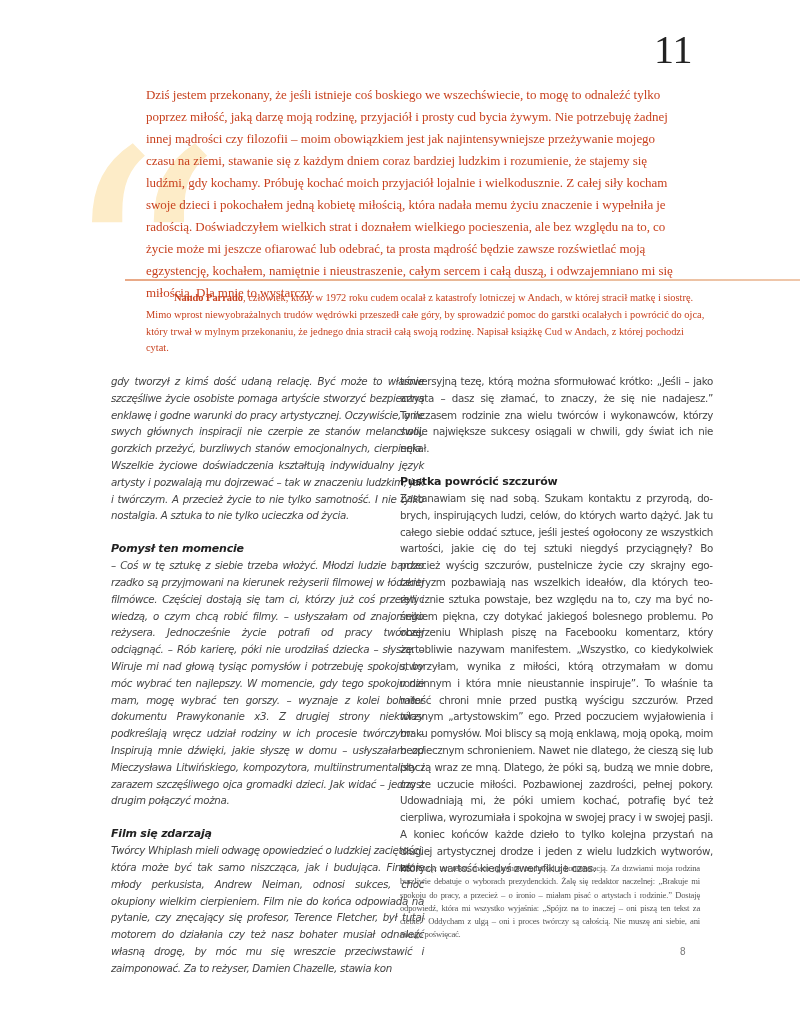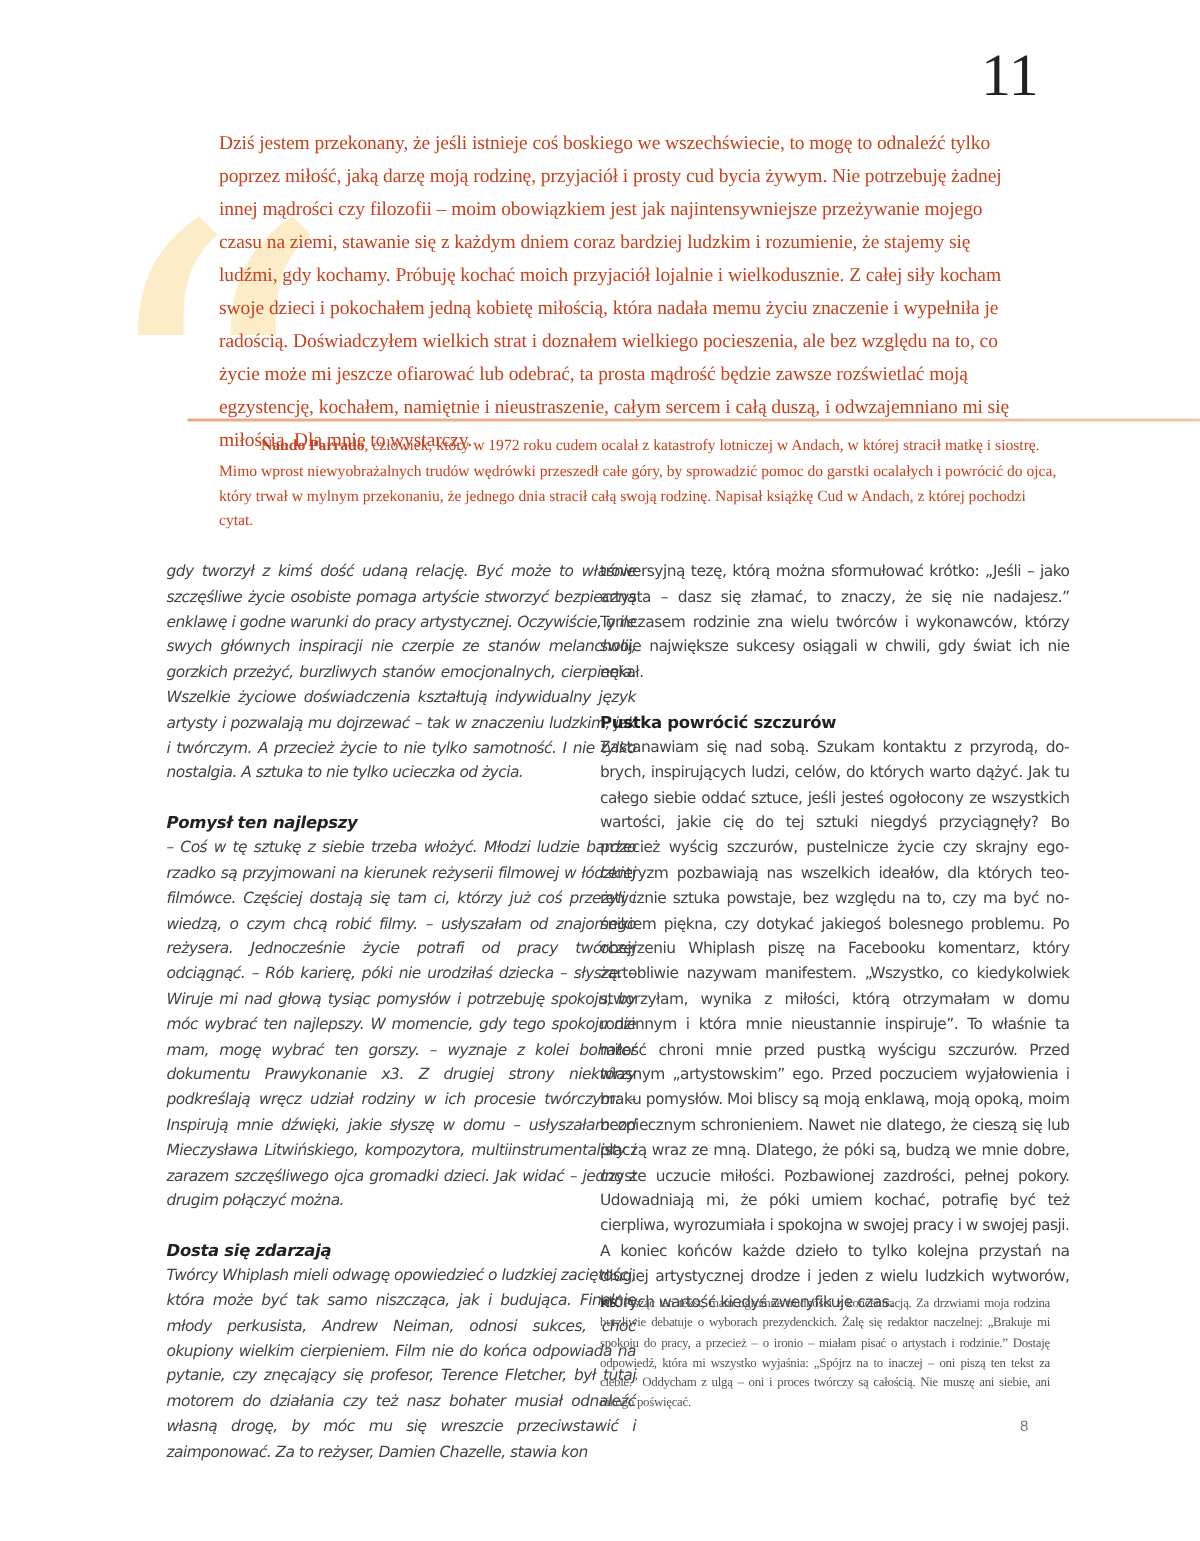--- a/index.html
+++ b/index.html
@@ -60,23 +60,23 @@
 <div class="quote-mark">”</div>
 
 <p class="pull-quote">Dziś jestem przekonany, że jeśli istnieje coś boskiego we wszechświecie, to mogę to odnaleźć tylko poprzez miłość, jaką darzę moją rodzinę, przyjaciół i prosty cud bycia żywym. Nie potrzebuję żadnej innej mądrości czy filozofii – moim obowiązkiem jest jak najintensywniejsze przeżywanie mojego czasu na ziemi, stawanie się z każdym dniem coraz bardziej ludzkim i rozumienie, że stajemy się ludźmi, gdy kochamy. Próbuję kochać moich przyjaciół lojalnie i wielkodusznie. Z całej siły kocham swoje dzieci i pokochałem jedną kobietę miłością, która nadała memu życiu znaczenie i wypełniła je radością. Doświadczyłem wielkich strat i doznałem wielkiego pocieszenia, ale bez względu na to, co życie może mi jeszcze ofiarować lub odebrać, ta prosta mądrość będzie zawsze rozświetlać moją egzystencję, kochałem, namiętnie i nieustraszenie, całym sercem i całą duszą, i odwzajemniano mi się miłością. Dla mnie to wystarczy.</p>
 
 <div class="divider"></div>
 
 <p class="caption"><b>Nando Parrado</b><span>, człowiek, który w 1972 roku cudem ocalał z katastrofy lotniczej w Andach, w której stracił matkę i siostrę. Mimo wprost niewyobrażalnych trudów wędrówki przeszedł całe góry, by sprowadzić pomoc do garstki ocalałych i powrócić do ojca, który trwał w mylnym przekonaniu, że jednego dnia stracił całą swoją rodzinę. Napisał książkę Cud w Andach, z której pochodzi cytat.</span></p>
 
 <div class="col col-left">
   <p>gdy tworzył z kimś dość udaną relację. Być może to właśnie szczęśliwe życie osobiste pomaga artyście stworzyć bezpiecz­ną enklawę i godne warunki do pracy artystycznej. Oczywi­ście, o ile swych głównych inspiracji nie czerpie ze stanów me­lancholii, gorzkich przeżyć, burzliwych stanów emocjonalnych, cierpienia. Wszelkie życiowe doświadczenia kształtują indy­widualny język artysty i pozwalają mu dojrzewać – tak w zna­czeniu ludzkim, jak i twórczym. A przecież życie to nie tylko samotność. I nie tylko nostalgia. A sztuka to nie tylko uciecz­ka od życia.</p>
-  <h3>Pomysł ten najlepszy</h3>
+  <h3>Pomysł ten momencie</h3>
   <p>– Coś w tę sztukę z siebie trzeba włożyć. Młodzi ludzie bar­dzo rzadko są przyjmowani na kierunek reżyserii filmowej w łódzkiej filmówce. Częściej dostają się tam ci, którzy już coś przeżyli i wiedzą, o czym chcą robić filmy. – usłyszałam od znajomego reżysera. Jednocześnie życie potrafi od pracy twór­czej odciągnąć. – Rób karierę, póki nie urodziłaś dziecka – sły­szę. – Wiruje mi nad głową tysiąc pomysłów i potrzebuję spo­koju, by móc wybrać ten najlepszy. W momencie, gdy tego spokoju nie mam, mogę wybrać ten gorszy. – wyznaje z kolei bohater dokumentu Prawykonanie x3. Z drugiej strony nie­którzy podkreślają wręcz udział rodziny w ich procesie twór­czym: – Inspirują mnie dźwięki, jakie słyszę w domu – usły­szałam od Mieczysława Litwińskiego, kompozytora, multiinstrumentalisty i zarazem szczęśliwego ojca gromadki dzieci. Jak widać – jedno z drugim połączyć można.</p>
-  <h3>Dosta się zdarzają</h3>
+  <h3>Film się zdarzają</h3>
   <p>Twórcy Whiplash mieli odwagę opowiedzieć o ludzkiej zacię­tości, która może być tak samo niszcząca, jak i budująca. Fi­nalnie młody perkusista, Andrew Neiman, odnosi sukces, choć okupiony wielkim cierpieniem. Film nie do końca odpowiada na pytanie, czy znęcający się profesor, Terence Fletcher, był tutaj motorem do działania czy też nasz bohater musiał od­naleźć własną drogę, by móc mu się wreszcie przeciwstawić i zaimponować. Za to reżyser, Damien Chazelle, stawia kon­</p>
 </div>
 
 <div class="col col-right">
   <p>trowersyjną tezę, którą można sformułować krótko: „Jeśli – jako artysta – dasz się złamać, to znaczy, że się nie nadajesz.” Tymczasem rodzinie zna wielu twórców i wykonawców, któ­rzy swoje największe sukcesy osiągali w chwili, gdy świat ich nie nękał.</p>
   <h3>Pustka powrócić szczurów</h3>
   <p>Zastanawiam się nad sobą. Szukam kontaktu z przyrodą, do­brych, inspirujących ludzi, celów, do których warto dążyć. Jak tu całego siebie oddać sztuce, jeśli jesteś ogołocony ze wszyst­kich wartości, jakie cię do tej sztuki niegdyś przyciągnęły? Bo przecież wyścig szczurów, pustelnicze życie czy skrajny ego­centryzm pozbawiają nas wszelkich ideałów, dla których teo­retycznie sztuka powstaje, bez względu na to, czy ma być no­śnikiem piękna, czy dotykać jakiegoś bolesnego problemu. Po obejrzeniu Whiplash piszę na Facebooku komentarz, któ­ry żartobliwie nazywam manifestem. „Wszystko, co kiedykol­wiek stworzyłam, wynika z miłości, którą otrzymałam w do­mu rodzinnym i która mnie nieustannie inspiruje”. To właśnie ta miłość chroni mnie przed pustką wyścigu szczurów. Przed własnym „artystowskim” ego. Przed poczuciem wyjałowie­nia i braku pomysłów. Moi bliscy są moją enklawą, moją opo­ką, moim bezpiecznym schronieniem. Nawet nie dlatego, że cieszą się lub płaczą wraz ze mną. Dlatego, że póki są, budzą we mnie dobre, czyste uczucie miłości. Pozbawionej zazdro­ści, pełnej pokory. Udowadniają mi, że póki umiem kochać, po­trafię być też cierpliwa, wyrozumiała i spokojna w swojej pra­cy i w swojej pasji. A koniec końców każde dzieło to tylko kolejna przystań na długiej artystycznej drodze i jeden z wielu ludzkich wytworów, których wartość kiedyś zweryfikuje czas.</p>
 </div>
 
 <p class="ps"><b>P.S.</b><span> Pisząc ten tekst, mam ogromne trudności z koncentracją. Za drzwiami moja rodzi­na burzliwie debatuje o wyborach prezydenckich. Żalę się redaktor naczelnej: „Brakuje mi spokoju do pracy, a przecież – o ironio – miałam pisać o artystach i rodzinie.” Dosta­ję odpowiedź, która mi wszystko wyjaśnia: „Spójrz na to inaczej – oni piszą ten tekst za ciebie.” Oddycham z ulgą – oni i proces twórczy są całością. Nie muszę ani siebie, ani nikogo poświęcać.</span></p>

